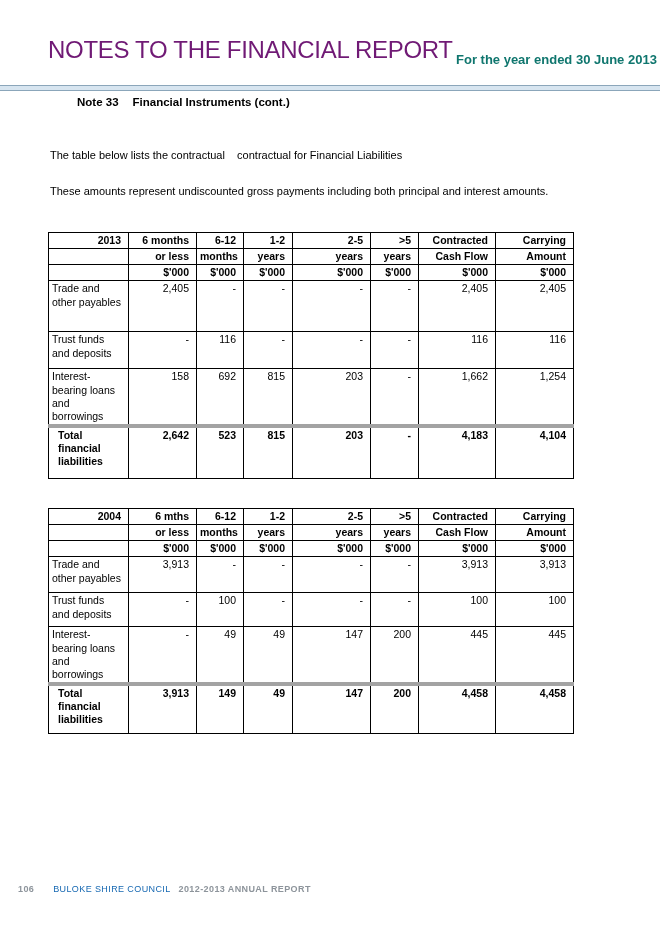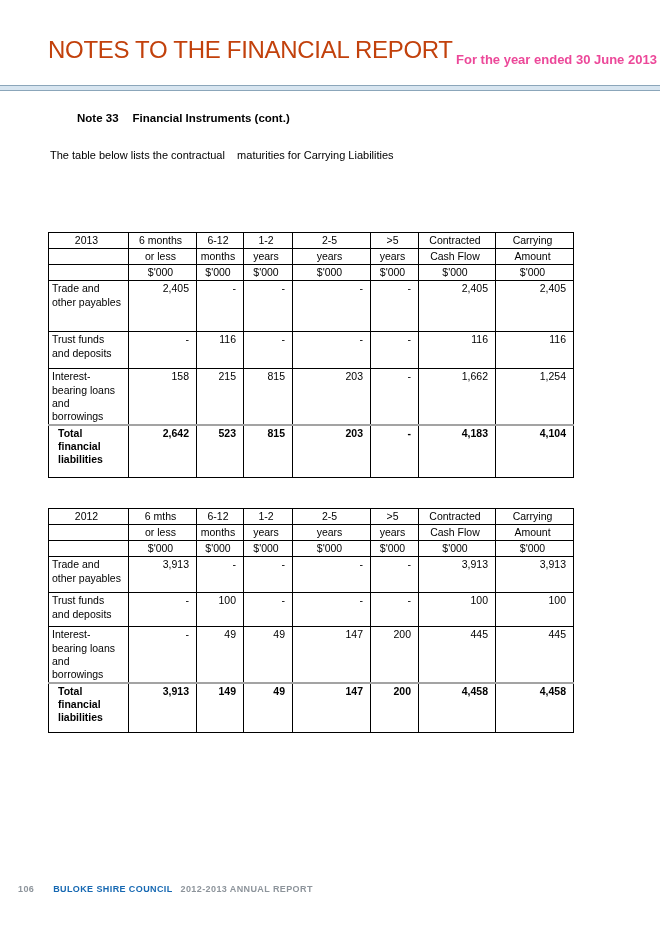--- a/index.html
+++ b/index.html
@@ -12,49 +12,49 @@
     overflow: hidden;
   }
 
   
   .page-title {
     position: absolute;
     left: 48px;
     top: 36px;
     font-size: 24px;
     letter-spacing: -0.3px;
-    color: #c2410c;
+    color: #701a75;
     font-weight: 400;
     white-space: nowrap;
   }
   .page-subtitle {
     position: absolute;
     left: 456px;
     top: 52px;
     font-size: 13px;
     font-weight: 700;
-    color: #ec4899;
+    color: #0f766e;
     white-space: nowrap;
   }
   .header-rule {
     position: absolute;
     left: 0;
     top: 85px;
     width: 660px;
     height: 4px;
     background: #d7e5f0;
     border-top: 1px solid #8ba6ba;
     border-bottom: 1px solid #8ba6ba;
   }
 
   
   .note-line {
     position: absolute;
     left: 50px;
-    top: 112px;
+    top: 96px;
     font-size: 11.5px;
     font-weight: 700;
     padding-left: 27px;
   }
   .note-line .note-number { margin-right: 14px; }
   .para-1 {
     position: absolute;
     left: 50px;
     top: 149px;
     font-size: 11px;
@@ -81,24 +81,24 @@
     line-height: 1.25;
   }
   #table-2013 { top: 232px; }
   #table-2012 { top: 508px; }
   .fin-table td {
     border: 1px solid #000;
     vertical-align: top;
     padding: 1px 7px 1px 3px;
     overflow: hidden;
   }
-  .fin-table td.hdr { font-weight: 400; text-align: center; }
+  .fin-table td.hdr { font-weight: 700; text-align: right; }
   .fin-table td.num { text-align: right; }
   .fin-table td.lbl { text-align: left; }
-  .fin-table tr.total td { font-weight: 700; border-top: 2px solid #a3a3a3; padding-left: 9px; }
+  .fin-table tr.total td { font-weight: 700; border-top: 4px solid #a3a3a3; padding-left: 9px; }
 
   .c0 { width: 80px; } .c1 { width: 68px; } .c2 { width: 47px; }
   .c3 { width: 49px; } .c4 { width: 78px; } .c5 { width: 48px; }
   .c6 { width: 77px; } .c7 { width: 78px; }
 
   #table-2013 tr:nth-child(1), #table-2013 tr:nth-child(2), #table-2013 tr:nth-child(3),
   #table-2012 tr:nth-child(1), #table-2012 tr:nth-child(2), #table-2012 tr:nth-child(3) { height: 16px; }
   #table-2013 tr:nth-child(4) { height: 51px; }
   #table-2013 tr:nth-child(5) { height: 37px; }
   #table-2013 tr:nth-child(6) { height: 50px; }
@@ -111,37 +111,38 @@
   
   .footer {
     position: absolute;
     left: 18px;
     top: 884px;
     font-size: 9px;
     letter-spacing: 0.4px;
     white-space: nowrap;
   }
   .footer .page-number { color: #8d949b; font-weight: 700; margin-right: 6px; }
-  .footer .council { color: #1668b2; font-weight: 700; margin-right: 5px; padding-left: 10px; }
+  .footer .council { color: #1668b2; font-weight: 400; margin-right: 5px; padding-left: 10px; }
   .footer .report { color: #8d949b; font-weight: 700; }
 </style>
 </head>
 <body>
 
 <div class="page">
 
   <div class="page-title">NOTES TO THE FINANCIAL REPORT</div>
   <div class="page-subtitle">For the year ended 30 June 2013</div>
   <div class="header-rule"></div>
 
   <div class="note-line">
     <span class="note-number">Note 33</span><span class="note-title">Financial Instruments (cont.)</span>
   </div>
 
-  <div class="para-1">The table below lists the contractual    maturities for Carrying Liabilities</div>
+  <div class="para-1">The table below lists the contractual    contractual for Financial Liabilities</div>
+  <div class="para-2">These amounts represent undiscounted gross payments including both principal and interest amounts.</div>
 
   <table class="fin-table" id="table-2013">
     <colgroup>
       <col class="c0">
         <col class="c1">
         <col class="c2">
         <col class="c3">
       <col class="c4">
         <col class="c5">
         <col class="c6">
@@ -194,21 +195,21 @@
           <td class="num">116</td>
           <td class="num">-</td>
           <td class="num">-</td>
           <td class="num">-</td>
           <td class="num">116</td>
           <td class="num">116</td>
         </tr>
         <tr>
           <td class="lbl">Interest-bearing loans and borrowings</td>
           <td class="num">158</td>
-          <td class="num">215</td>
+          <td class="num">692</td>
           <td class="num">815</td>
           <td class="num">203</td>
           <td class="num">-</td>
           <td class="num">1,662</td>
           <td class="num">1,254</td>
         </tr>
         <tr class="total">
           <td class="lbl">Total financial liabilities</td>
           <td class="num">2,642</td>
           <td class="num">523</td>
@@ -227,21 +228,21 @@
         <col class="c1">
         <col class="c2">
         <col class="c3">
       <col class="c4">
         <col class="c5">
         <col class="c6">
         <col class="c7">
     </colgroup>
     <tbody>
         <tr>
-          <td class="hdr">2012</td>
+          <td class="hdr">2004</td>
           <td class="hdr">6 mths</td>
           <td class="hdr">6-12</td>
           <td class="hdr">1-2</td>
           <td class="hdr">2-5</td>
           <td class="hdr">&gt;5</td>
           <td class="hdr">Contracted</td>
           <td class="hdr">Carrying</td>
         </tr>
         <tr>
           <td class="hdr"></td>

